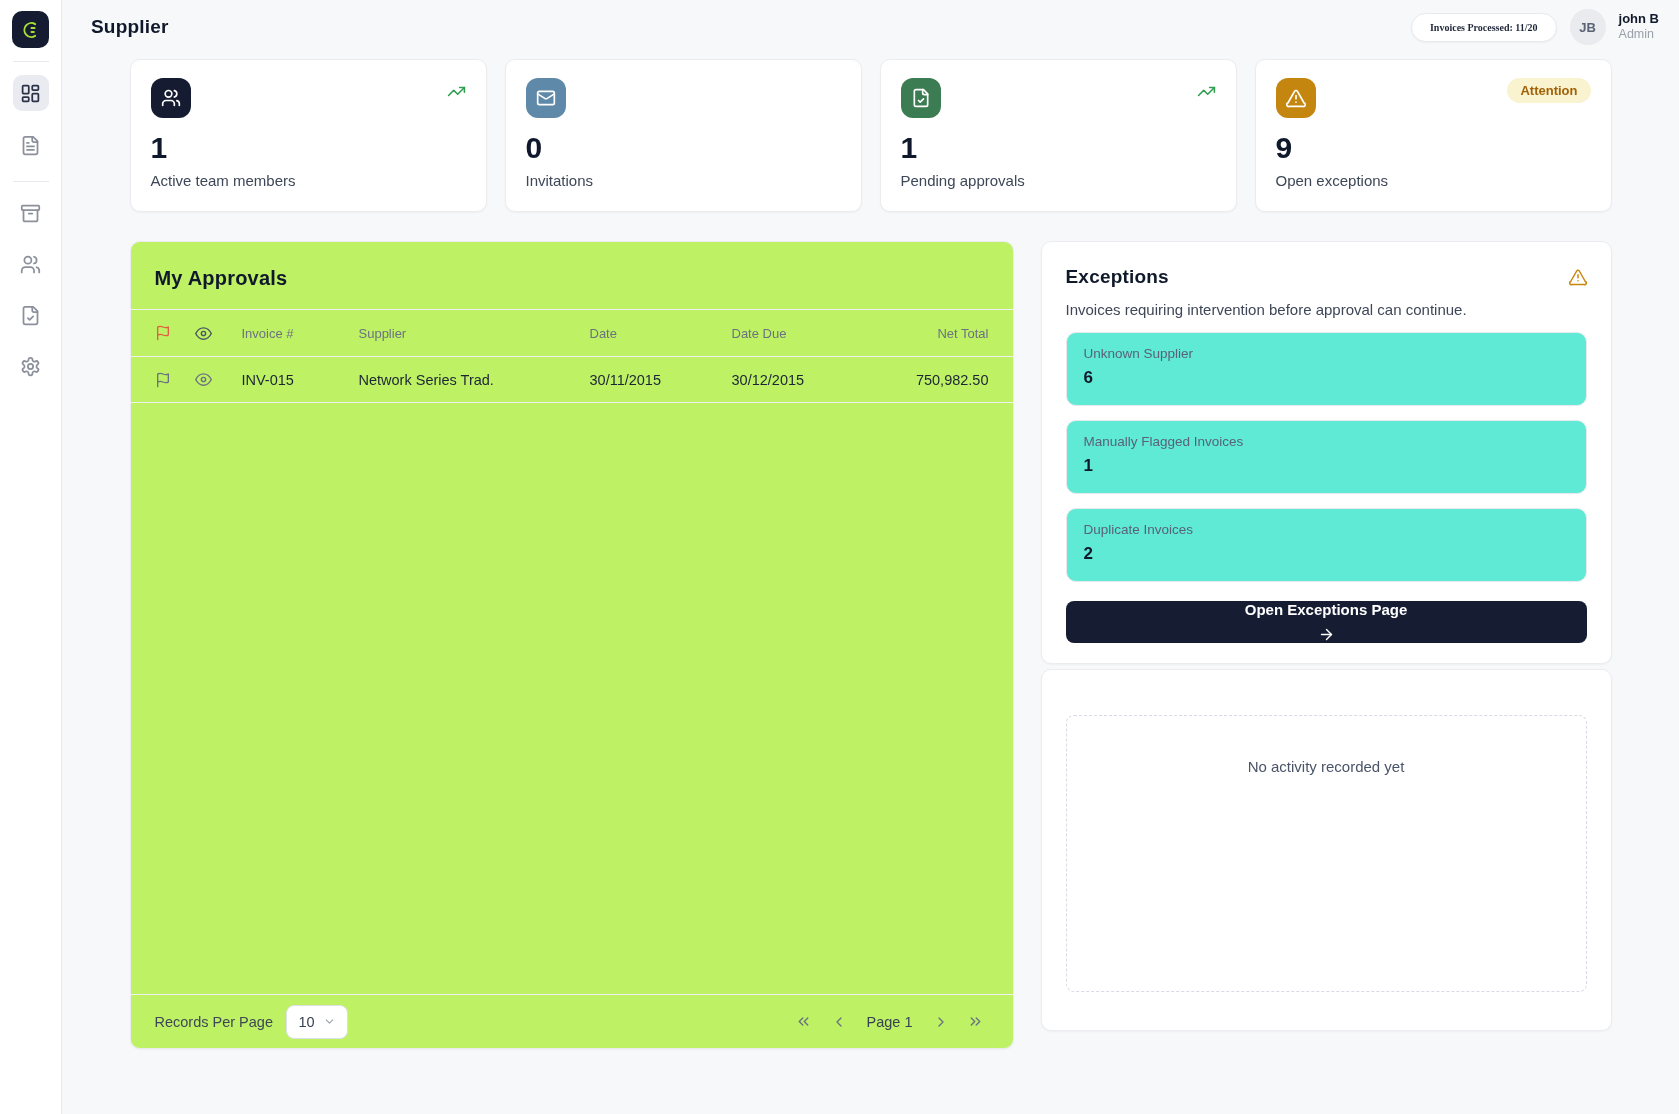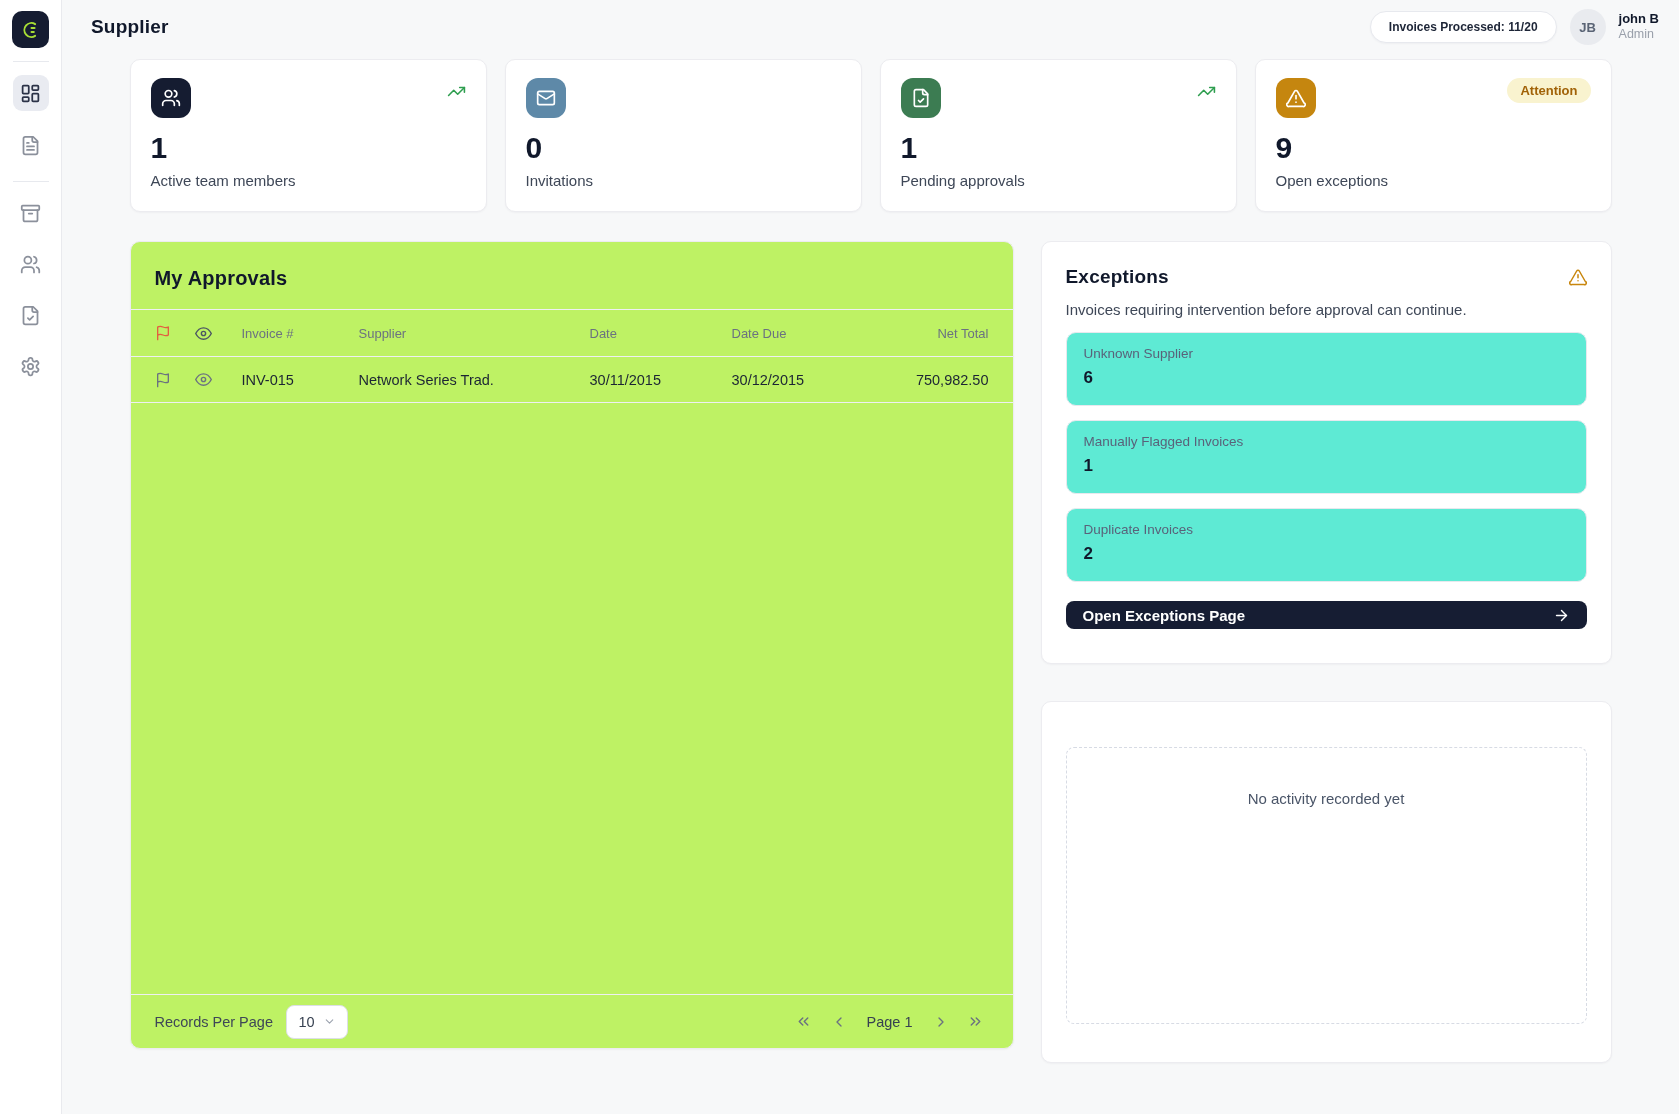--- a/index.html
+++ b/index.html
@@ -23,22 +23,22 @@
     justify-content:center; color:#8b909b; margin-bottom:16px; cursor:pointer; }
   .nav-item.active { background:#e9ebf1; color:#2b3247; }
   .nav-group-2 .nav-item { margin-bottom:15px; }
 
   
   .main { flex:1; display:flex; flex-direction:column; }
   .topbar { height:54px; display:flex; align-items:center; padding:0 20px 0 29px; }
   .page-title { font-size:19px; font-weight:700; letter-spacing:.2px; }
   .topbar-right { margin-left:auto; display:flex; align-items:center; gap:13px; }
   .processed-pill { background:#ffffff; border:1px solid #e7e9ee; border-radius:999px;
-    padding:8px 18px; font-size:12px; font-weight:600; color:#1d2537;
-    box-shadow:0 1px 2px rgba(16,24,40,.04); }
+    padding:8px 18px; font-size:10px; font-weight:600; color:#1d2537;
+    box-shadow:0 1px 2px rgba(16,24,40,.04);font-family:Liberation Serif, serif; }
   .avatar { width:36px; height:36px; border-radius:50%; background:#e9ebef; color:#5a6475;
     font-size:13px; font-weight:600; display:flex; align-items:center; justify-content:center; }
   .user-meta { line-height:1.25; }
   .user-name { font-size:13px; font-weight:700; color:#10182b; }
   .user-role { font-size:12.5px; color:#9aa0ab; }
 
   .content { width:1482px; margin:0 auto; }
 
   
   .stats { display:grid; grid-template-columns:repeat(4,1fr); gap:18px; margin-top:5px; }
@@ -77,36 +77,36 @@
   .rpp-select { margin-left:13px; width:62px; height:34px; border:1px solid #dcdfe5; border-radius:8px;
     background:#fff; display:flex; align-items:center; justify-content:center; gap:8px;
     font-size:14.5px; color:#374151; cursor:pointer; }
   .rpp-select .chev { color:#9ca3af; }
   .pager { margin-left:auto; display:flex; align-items:center; gap:9px; color:#6b7280; }
   .pg-btn { width:26px; height:26px; display:flex; align-items:center; justify-content:center;
     cursor:pointer; }
   .pg-label { font-size:14.5px; color:#374151; margin:0 6px; }
 
   
-  .right-col { width:571px; display:flex; flex-direction:column; gap:37px; }
+  .right-col { width:571px; display:flex; flex-direction:column; gap:5px; }
   .panel { background:#fff; border:1px solid #ececf0; border-radius:10px;
     box-shadow:0 1px 2px rgba(16,24,40,.04); padding:24px; }
   .exceptions-panel { height:423px; }
   .panel-titlebar { display:flex; align-items:flex-start; justify-content:space-between; }
   .panel-title { font-size:19px; font-weight:700; letter-spacing:.2px; }
   .warn-icon { color:#c8860d; margin-top:2px; }
   .exceptions-desc { font-size:15px; color:#3e4757; margin-top:13px; }
   .exc-item { background:#5eead4; border:1px solid #e7e9ee; border-radius:10px;
     padding:13px 17px; height:74px; margin-top:14px; }
   .exc-item:first-of-type { margin-top:16px; }
   .exc-label { font-size:13.5px; color:#59627a; }
   .exc-value { font-size:17px; font-weight:700; color:#10182b; margin-top:7px; }
-  .exc-button { margin-top:19px; height:28px; width:100%; background:#161d33; border:0;
+  .exc-button { margin-top:19px; height:42px; width:100%; background:#161d33; border:0;
     border-radius:8px; color:#fff; font-family:inherit; font-size:15px; font-weight:700;
-    display:flex; align-items:center; justify-content:space-between; padding:0 17px; cursor:pointer; }
+    display:flex; align-items:center; justify-content:space-between; padding:0 17px; cursor:pointer;flex-direction:column; }
 
   .activity-panel { height:362px; }
   .activity-empty { margin-top:21px; height:277px; border:1.5px dashed #d7dbe4; border-radius:8px;
     display:flex; justify-content:center; }
   .activity-empty-text { font-size:15px; color:#4a5568; margin-top:42px; }
 </style>
 </head>
 <body>
 
 <aside class="sidebar">

